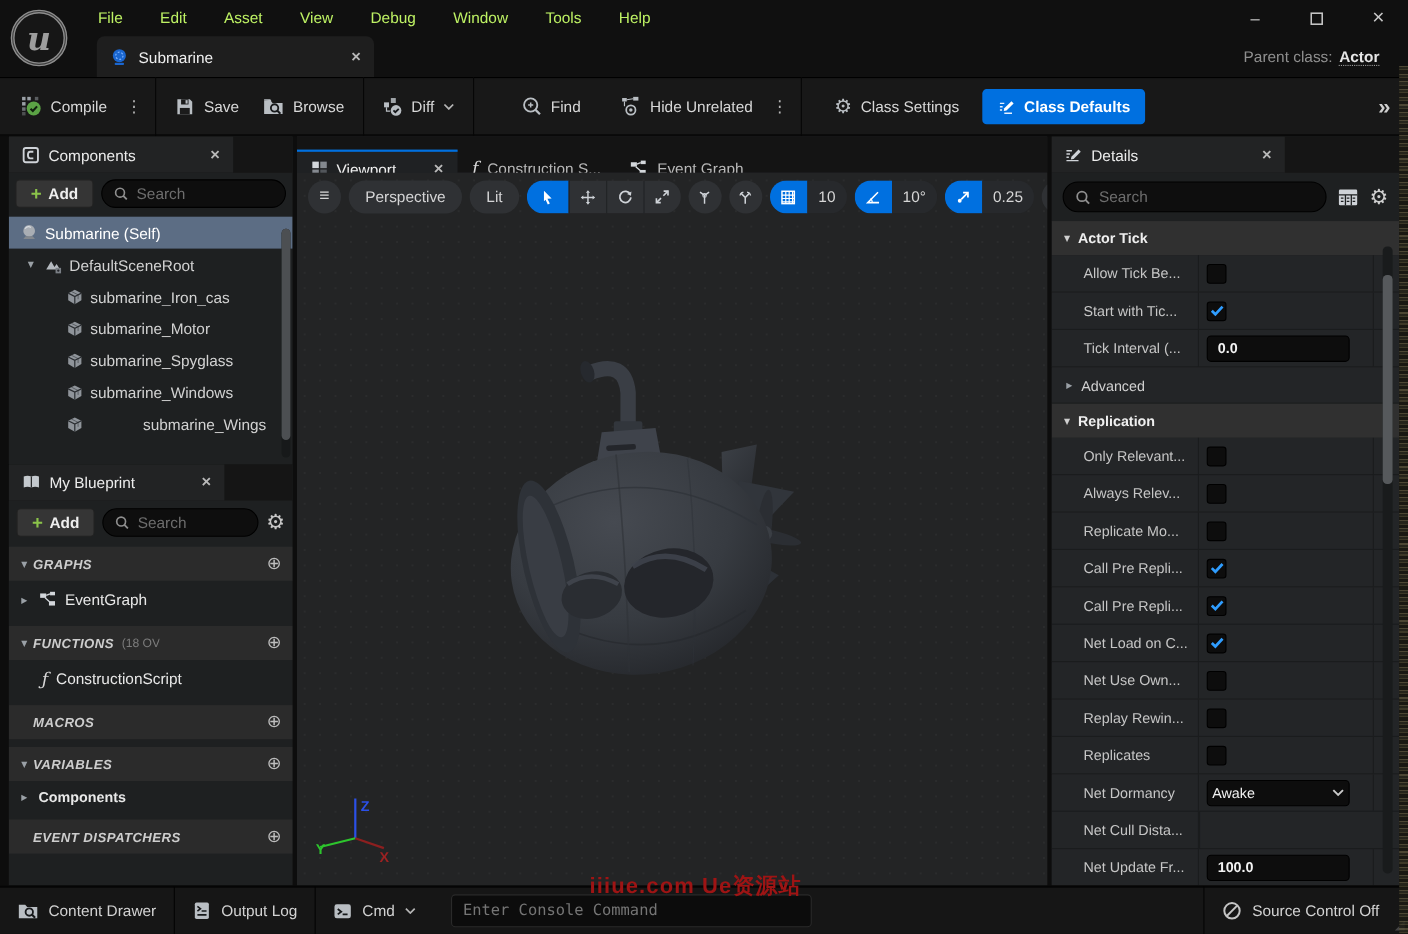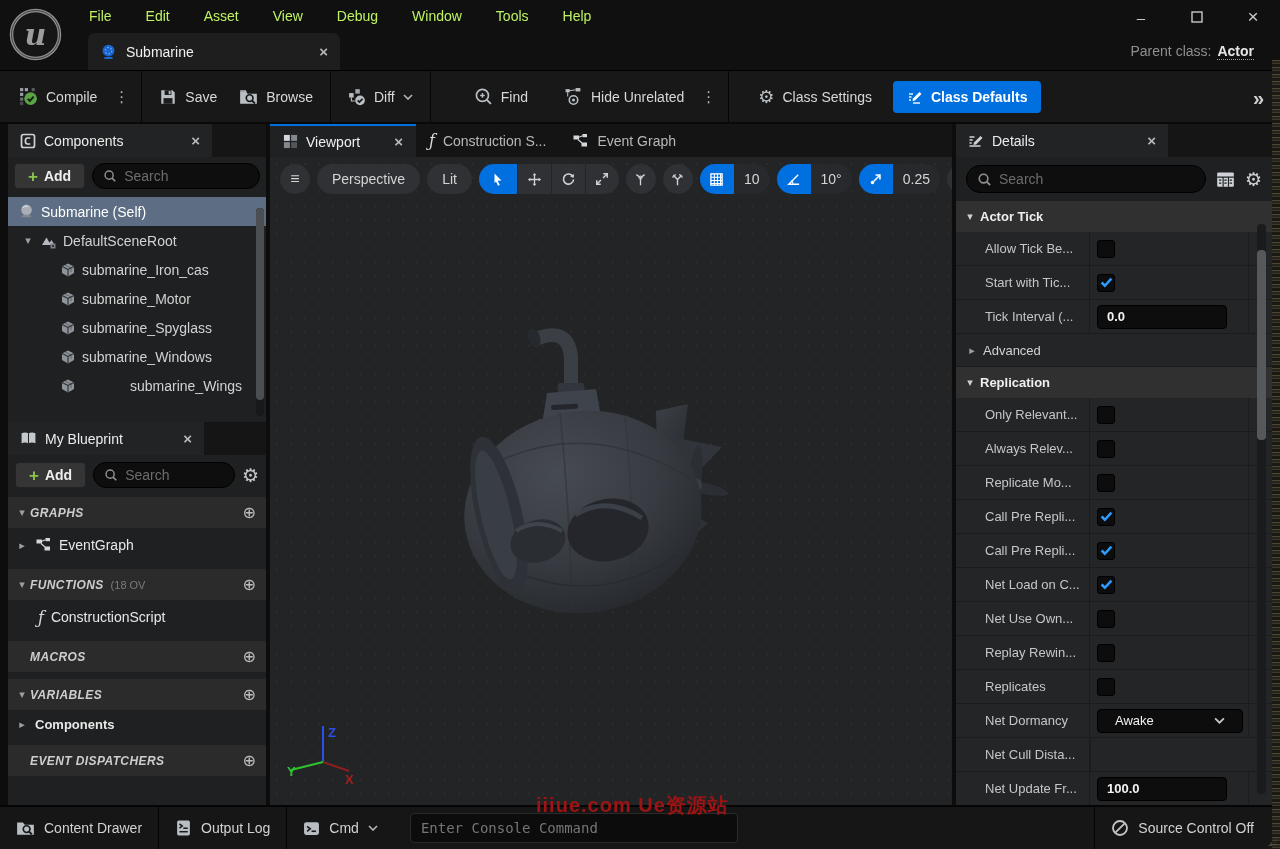--- a/index.html
+++ b/index.html
@@ -64,21 +64,21 @@
   .bp-header .h-label { font-size:12px; font-weight:bold; color:#cdcdcd; letter-spacing:.4px;font-style:italic; }
   .bp-header .h-suffix { font-size:11px; color:#7c7c7c; margin-left:5px; white-space:nowrap; overflow:hidden; }
   .bp-header .oplus { margin-left:auto; }
   .bp-item { height:34px; display:flex; align-items:center; gap:7px; padding:0 8px; color:#e8e8e8; font-size:14px; }
   .bp-item.sub { height:28px; font-size:13px; font-weight:bold; }
   .fn-glyph { font-family:"DejaVu Serif",serif; font-style:italic; color:#d8d8d8; font-size:16px; }
 
   
   .center-col { position:absolute; left:270px; top:124px; width:682px; height:681px; background:#232425; }
   .center-tabs { position:absolute; left:0; top:0; width:100%; height:33px; background:#141414; display:flex; }
-  .c-tab { height:33px; display:flex; align-items:center; gap:8px; padding:0 13px; color:#b8b8b8; }
+  .c-tab { height:33px; display:flex; align-items:center; gap:8px; padding:0 13px; color:#b8b8b8;margin-top:12px; }
   .c-tab.active { background:#1f2123; border-top:2px solid #0070e0; color:#f0f0f0; }
   .viewport { position:absolute; left:0; top:33px; width:682px; height:648px; background:#232425;
               background-image:radial-gradient(rgba(255,255,255,.035) 1px, transparent 1px); background-size:14px 14px; overflow:hidden; }
   .vp-toolbar { position:absolute; left:10px; top:7px; display:flex; align-items:center; gap:7px; }
   .vp-circle { width:30px; height:30px; border-radius:15px; background:#2f3134; display:flex; align-items:center; justify-content:center; color:#d4d4d4; }
   .vp-pill { height:30px; border-radius:15px; background:#2f3134; display:flex; align-items:center; padding:0 15px; color:#d4d4d5; }
   .vp-group { height:30px; border-radius:15px; overflow:hidden; display:flex; }
   .vp-seg { width:34px; height:30px; background:#2f3134; display:flex; align-items:center; justify-content:center; color:#d8d8d8; border-left:1px solid #222426; }
   .vp-seg:first-child { border-left:none; }
   .vp-seg.on { background:#0070e0; color:#fff; }
@@ -93,22 +93,22 @@
   .d-cat { height:31px; background:#303030; display:flex; align-items:center; gap:4px; padding:0 8px; color:#efefef; font-weight:bold; font-size:13px; }
   .d-row { height:34px; display:flex; align-items:stretch; background:#232527; border-bottom:1px solid #1a1c1d; }
   .d-label { width:134px; display:flex; align-items:center; padding-left:29px; color:#c6c6c6; font-size:13px;
              white-space:nowrap; overflow:hidden; border-right:1px solid #1a1c1d; flex-shrink:0; }
   .d-ctl { flex:1; display:flex; align-items:center; padding-left:7px; }
   .d-sp { width:24px; border-left:1px solid #1a1c1d; }
   .d-adv { height:33px; display:flex; align-items:center; gap:5px; padding-left:10px; background:#232527; border-bottom:1px solid #1a1c1d; color:#d2d2d2; font-size:13px; }
   .cb { width:18px; height:18px; background:#0d0d0d; border:1px solid #000; border-radius:3px; display:flex; align-items:center; justify-content:center; }
   .ctl-input { width:130px; height:24px; background:#0d0d0d; border:1px solid #000; border-radius:4px;
                display:flex; align-items:center; padding:0 9px; color:#f2f2f2; font-size:13px; font-weight:bold; }
-  .ctl-select { width:146px; height:24px; background:#0d0d0d; border:1px solid #000; border-radius:4px;
-                display:flex; align-items:center; padding:0 17px; color:#f2f2f2; font-size:13px; justify-content:space-between; }
+  .ctl-select { width:130px; height:24px; background:#0d0d0d; border:1px solid #000; border-radius:4px;
+                display:flex; align-items:center; padding:0 4px; color:#f2f2f2; font-size:13px; justify-content:space-between; }
   .det-scroll { position:absolute; right:6px; top:100px; width:9px; height:570px; border-radius:4px; background:#191b1c; }
   .det-scroll .thumb { position:absolute; left:0; top:26px; width:9px; height:190px; border-radius:4px; background:#56595c; }
 
   
   .statusbar { position:absolute; left:0; top:805px; width:1280px; height:44px; background:#161616; border-top:2px solid #050505;
                display:flex; align-items:center; }
   .sb-btn { display:flex; align-items:center; gap:9px; padding:0 16px; height:100%; color:#d2d2d2; }
   .sb-sep { width:1px; height:44px; background:#040404; }
   .console-input { width:328px; height:30px; margin-left:16px; background:#0c0c0c; border:1px solid #2a2a2a; border-radius:4px;
                    color:#7a7a7a; font-family:"DejaVu Sans Mono","Liberation Mono",monospace; font-size:14px; padding:0 10px; outline:none; }

